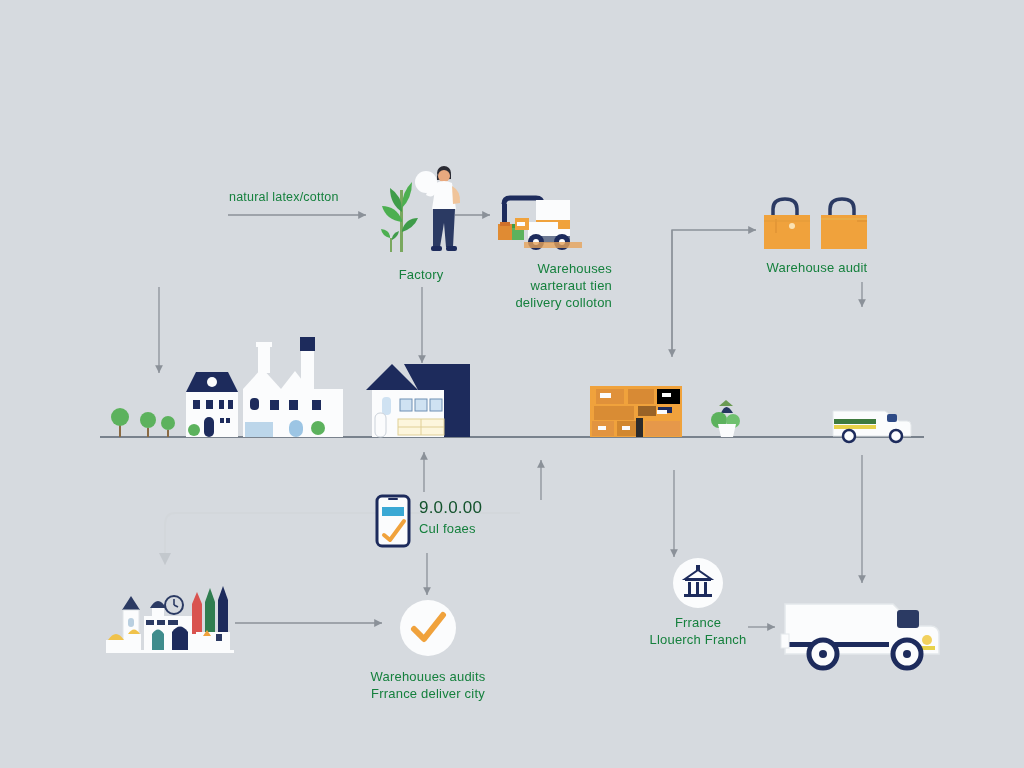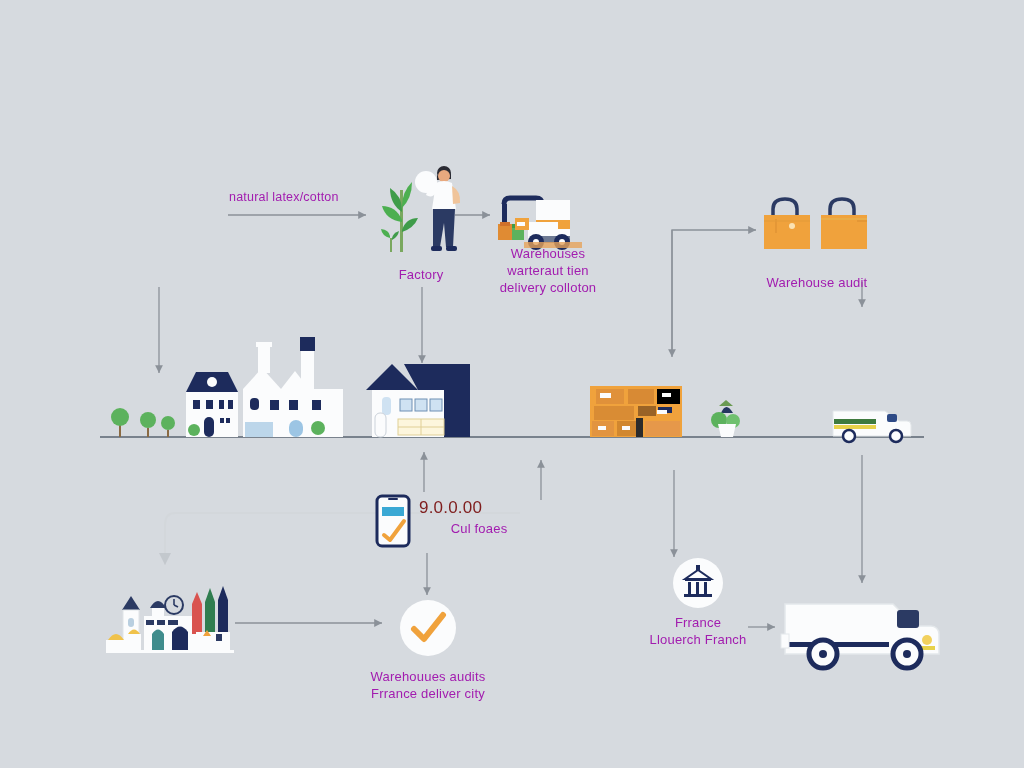--- a/index.html
+++ b/index.html
@@ -7,21 +7,21 @@
   body{
     width:1024px;height:768px;
     background:#d6dadf;
     font-family:"Liberation Sans", sans-serif;
     overflow:hidden;
   }
   #canvas{position:relative;width:1024px;height:768px;}
   .node{position:absolute;}
   .label{
     position:absolute;
-    color:#a21caf;
+    color:#15803d;
     font-size:13px;
     line-height:17px;
     text-align:center;
     white-space:pre-line;
     letter-spacing:.2px;
     font-family:"Liberation Sans", sans-serif;
   }
   .label.lefty{text-align:left;}
   svg{display:block;overflow:visible;}
   #bg-svg{position:absolute;left:0;top:0;width:1024px;height:768px;}
@@ -211,50 +211,50 @@
       <circle cx="66" cy="50" r="8" fill="#1d2b5c"></circle>
       <circle cx="66" cy="50" r="3" fill="#fbfcfd"></circle>
       <rect x="2" y="32" width="14" height="16" fill="#e08b33"></rect>
       <rect x="4" y="30" width="10" height="4" fill="#d0712a"></rect>
       <rect x="16" y="34" width="12" height="14" fill="#5cb25d"></rect>
       <rect x="16" y="32" width="12" height="4" fill="#3f9c4a"></rect>
       <rect x="19" y="26" width="14" height="12" fill="#f0a23c"></rect>
       <rect x="21" y="30" width="8" height="4" fill="#fbfcfd"></rect>
       <rect x="28" y="50" width="58" height="6" fill="#e6a35a" opacity=".8"></rect>
     </svg>
-    <div class="label" style="left:-12px;top:53px;width:128px;">Warehouses
+    <div class="label" style="left:-12px;top:68px;width:128px;text-align:right;">Warehouses
 warteraut tien
 delivery colloton</div>
   </div>
 
   <div class="node" style="left:761px;top:195px;">
     <svg width="112" height="58" viewBox="0 0 112 58">
       <path d="M12,22 v-8 q0,-10 12,-10 q12,0 12,10 v8" fill="none" stroke="#2b3a63" stroke-width="3.5"></path>
       <rect x="3" y="20" width="46" height="34" fill="#f0a23c"></rect>
       <line x1="15" y1="24" x2="15" y2="38" stroke="#dd9033" stroke-width="1.2"></line>
       <circle cx="31" cy="31" r="3" fill="#fbe2b2"></circle>
       <line x1="3" y1="26" x2="49" y2="26" stroke="#e29a39" stroke-width="1"></line>
       <path d="M69,22 v-8 q0,-10 12,-10 q12,0 12,10 v8" fill="none" stroke="#2b3a63" stroke-width="3.5"></path>
       <rect x="60" y="20" width="46" height="34" fill="#f0a23c"></rect>
       <line x1="60" y1="24" x2="106" y2="24" stroke="#e8b14c" stroke-width="1.6"></line>
       <line x1="96" y1="26" x2="106" y2="26" stroke="#dd9033" stroke-width="1.2"></line>
     </svg>
-    <div class="label" style="left:-28px;top:64px;width:168px;margin-top:15px;">Warehouse audit</div>
+    <div class="label" style="left:-28px;top:64px;width:168px;">Warehouse audit</div>
   </div>
 
 
   <div class="node" style="left:375px;top:494px;">
     <svg width="36" height="54" viewBox="0 0 36 54">
       <rect x="2" y="2" width="32" height="50" rx="5" fill="#fbfcfd" stroke="#1d2b5c" stroke-width="3"></rect>
       <rect x="7" y="13" width="22" height="9" fill="#3aa8d4"></rect>
       <path d="M9,41 L15,46 L29,27" fill="none" stroke="#f0a23c" stroke-width="4" stroke-linecap="round" stroke-linejoin="round"></path>
       <rect x="13" y="4" width="10" height="2" rx="1" fill="#1d2b5c"></rect>
     </svg>
-    <div class="label lefty" style="left:44px;top:5px;width:120px;font-size:17px;color:#7f1d1d;">9.0.0.00</div>
-    <div class="label lefty" style="left:44px;top:26px;width:120px;font-size:13px;text-align:center;">Cul foaes</div>
+    <div class="label lefty" style="left:44px;top:5px;width:120px;font-size:17px;color:#14532d;">9.0.0.00</div>
+    <div class="label lefty" style="left:44px;top:26px;width:120px;font-size:13px;">Cul foaes</div>
   </div>
 
   <div class="node" style="left:104px;top:578px;">
     <svg width="132" height="84" viewBox="0 0 132 84">
 
       <path d="M18,32 l9,-14 l9,14 z" fill="#2b3a63"></path>
       <rect x="19" y="32" width="16" height="40" fill="#fbfcfd" stroke="#dfe3e7"></rect>
       <rect x="24" y="40" width="6" height="9" rx="3" fill="#b9cfe0"></rect>
 
       <path d="M4,62 q8,-12 16,0 z" fill="#f0c24a"></path>

